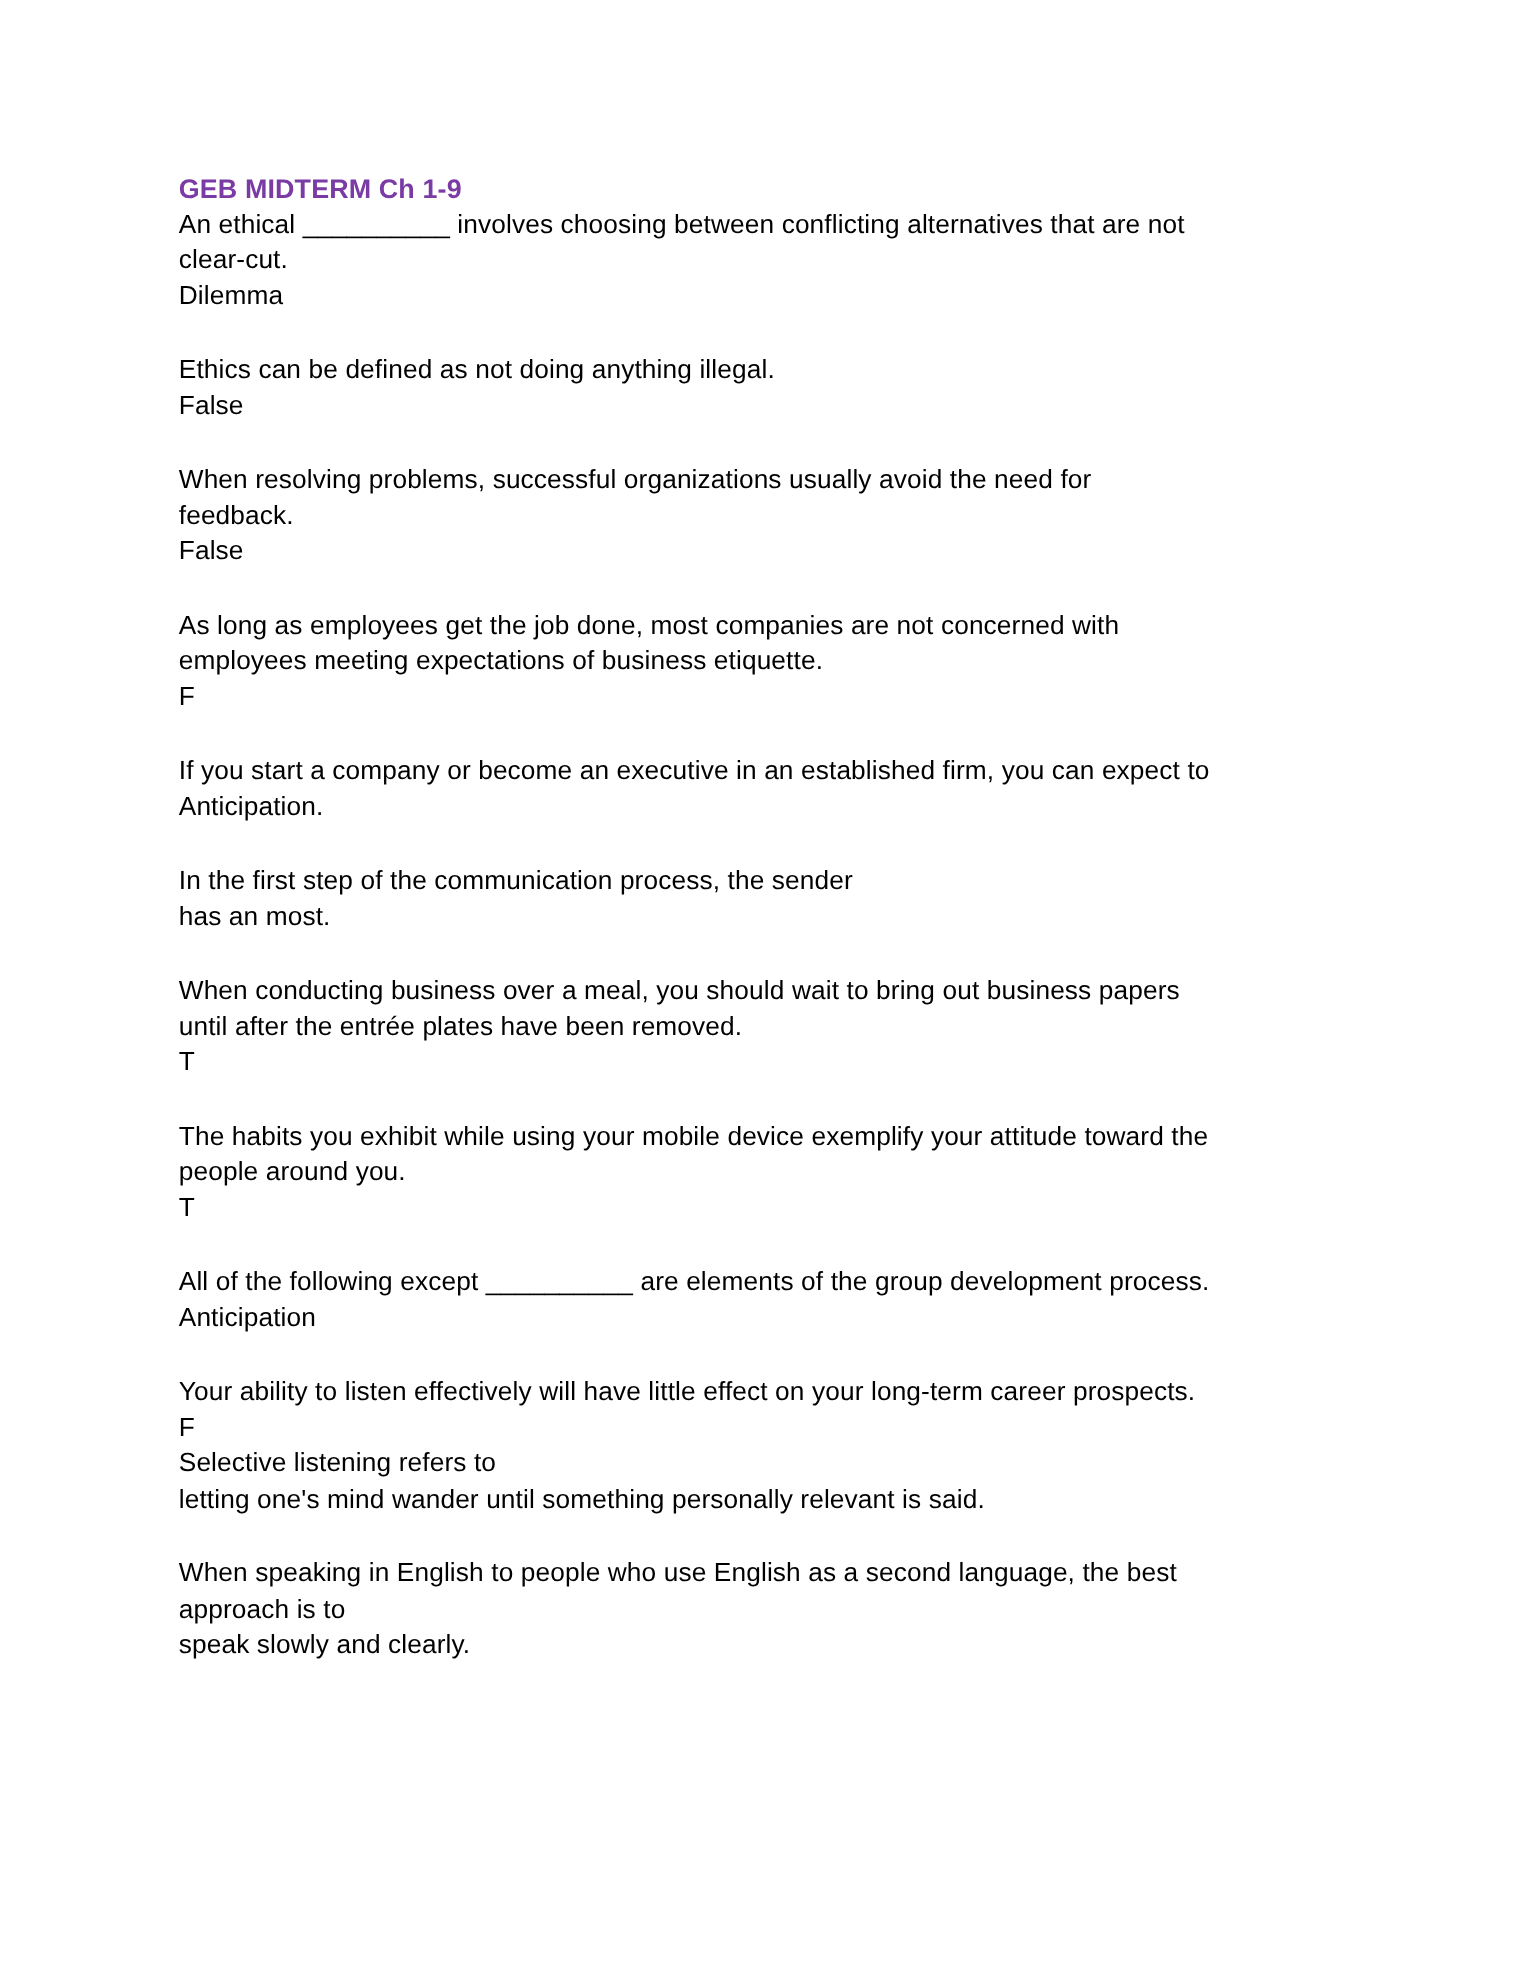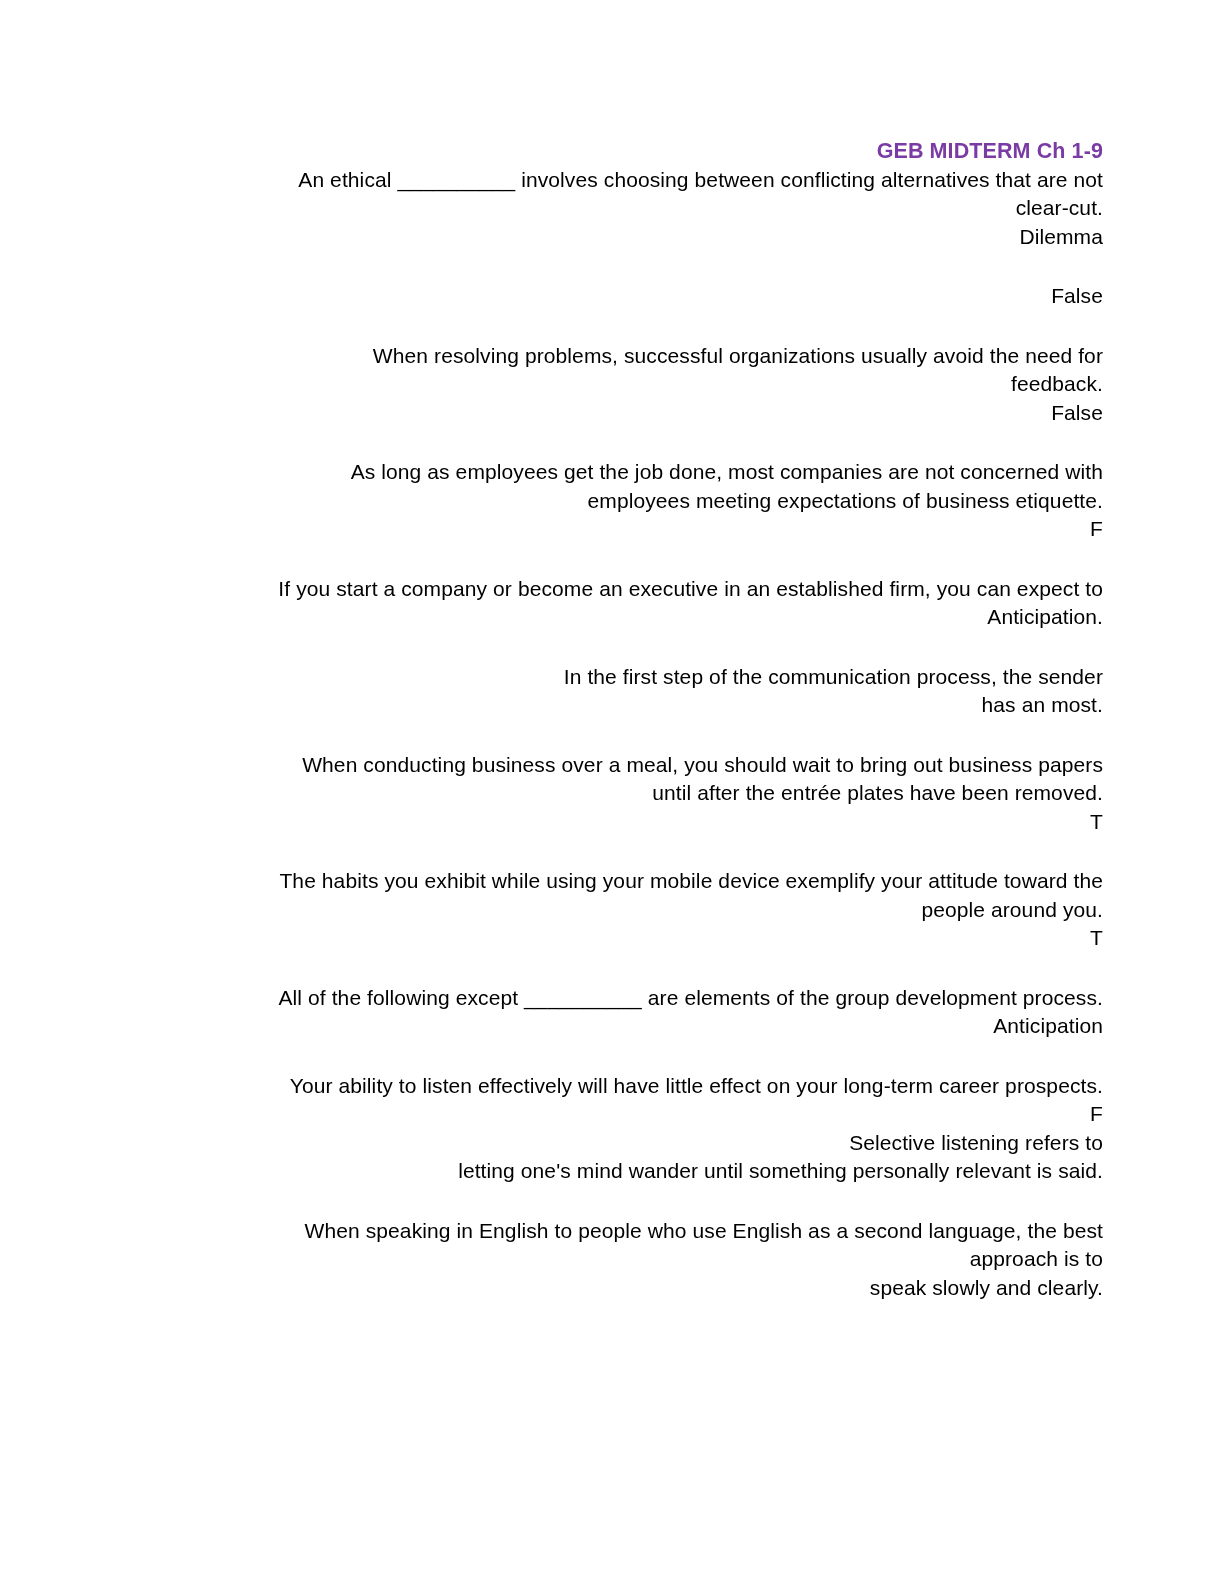--- a/index.html
+++ b/index.html
@@ -1,15 +1,15 @@
 <!DOCTYPE html>
 <html><head>
 <meta charset="utf-8">
 <style>
-  * { box-sizing: border-box; text-align: right; }
+  * { box-sizing: border-box; }
   html, body {
     margin: 0;
     padding: 0;
     background: #ffffff;
   }
   body {
     width: 1224px;
     height: 1584px;
     position: relative;
     font-family: "Liberation Sans", sans-serif;
@@ -50,20 +50,21 @@
 
   <h1 class="doc-title">GEB MIDTERM Ch 1-9</h1>
 
   <div class="qa-block">
     <p class="line q">An ethical __________ involves choosing between conflicting alternatives that are not</p>
     <p class="line q">clear-cut.</p>
     <p class="line a-bold">Dilemma</p>
   </div>
 
   <div class="qa-block">
+    <p class="line q">Ethics can be defined as not doing anything illegal.</p>
     <p class="line a-bold">False</p>
   </div>
 
   <div class="qa-block">
     <p class="line q">When resolving problems, successful organizations usually avoid the need for</p>
     <p class="line q">feedback.</p>
     <p class="line a-bold">False</p>
   </div>
 
   <div class="qa-block">

